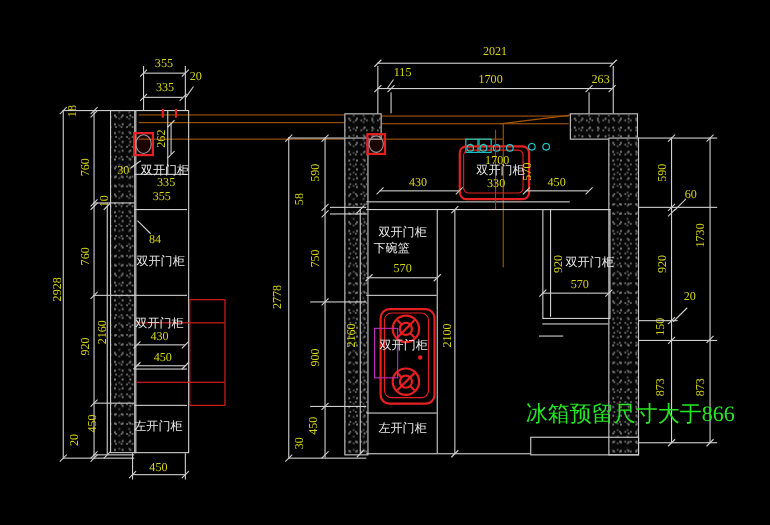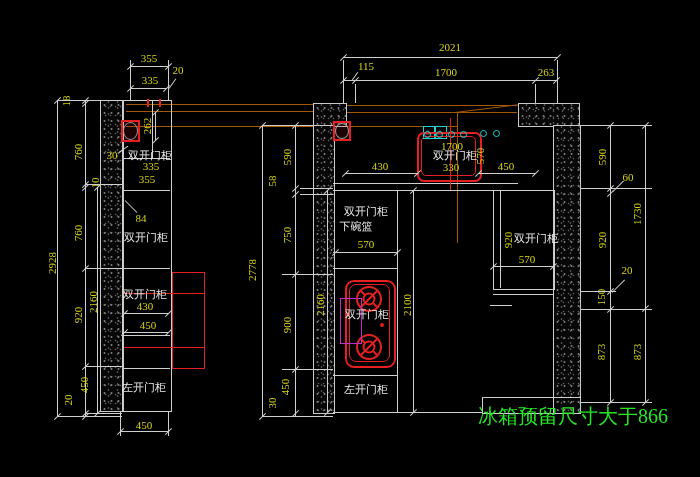--- a/index.html
+++ b/index.html
@@ -35,21 +35,21 @@
   .sink-o{position:absolute;border:2px solid var(--red);border-radius:7px;}
   .sink-i{position:absolute;border:1px solid var(--red);border-radius:5px;}
   .stove-o{position:absolute;border:2px solid var(--red);border-radius:9px;}
   .stove-i{position:absolute;border:1px solid var(--red);border-radius:7px;}
   .burner{position:absolute;border:2px solid var(--red);border-radius:50%;}
   .burner::before,.burner::after{content:"";position:absolute;left:50%;top:50%;width:100%;height:2px;background:var(--red);}
   .burner::before{transform:translate(-50%,-50%) rotate(45deg);}
   .burner::after{transform:translate(-50%,-50%) rotate(-45deg);}
   .burner b{position:absolute;left:50%;top:50%;width:9px;height:9px;border:2px solid var(--red);
             border-radius:50%;transform:translate(-50%,-50%);background:#000;}
-  .note{position:absolute;font:20px "Liberation Serif",serif;color:var(--grn);white-space:nowrap;transform:translate(-50%,-50%);margin-top:40px;}
+  .note{position:absolute;font:20px "Liberation Serif",serif;color:var(--grn);white-space:nowrap;transform:translate(-50%,-50%);}
 </style>
 </head>
 <body>
 
 <div id="canvas">
 
   <div class="lh org" style="left:126px;top:104px;width:187px"></div>
   <div class="lh org" style="left:126px;top:111px;width:187px"></div>
   <div class="lh org" style="left:126px;top:126px;width:331px"></div>
   <div class="lh org" style="left:345px;top:105px;width:172px"></div>

